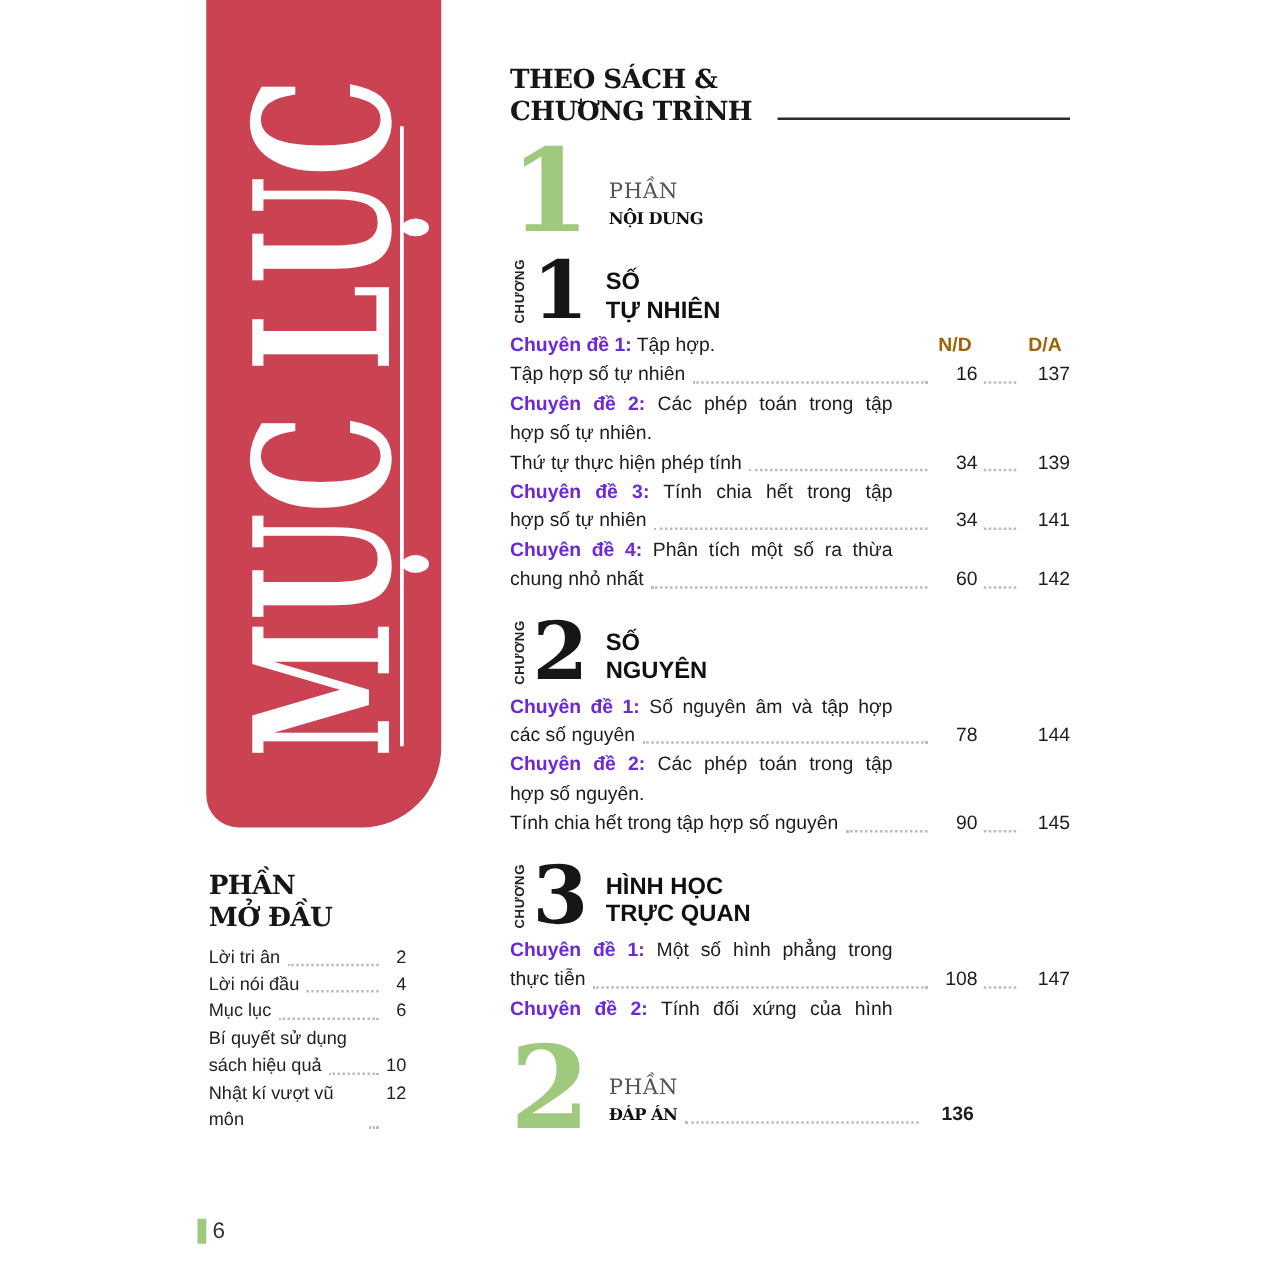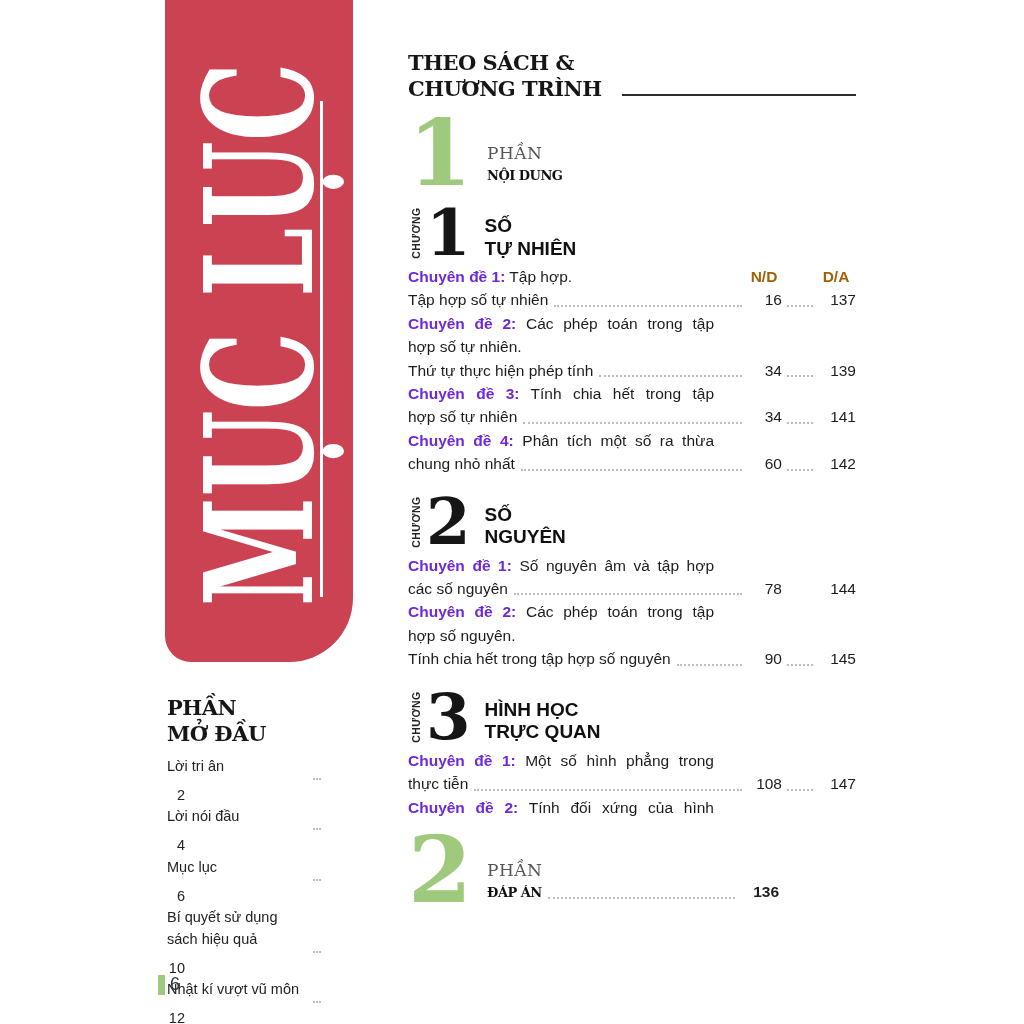--- a/index.html
+++ b/index.html
@@ -23,21 +23,21 @@
   .banner-underline{
     position:absolute;left:155px;top:101px;width:3px;height:496px;background:#ffffff;
   }
   
   .intro{position:absolute;left:167px;top:695px;width:158px;}
   .intro-heading{
     font-family:"DejaVu Serif",serif;font-weight:bold;font-size:21px;line-height:26px;
     color:#161616;letter-spacing:-0.5px;
   }
   .intro-list{margin-top:9px;}
-  .irow{display:flex;align-items:baseline;font-size:14.5px;line-height:21.7px;color:#222;flex-direction:column;}
+  .irow{display:flex;align-items:baseline;font-size:14.5px;line-height:21.7px;color:#222;}
   .irow .pg{min-width:18px;text-align:right;}
   
   .leader{flex:1;border-bottom:2px dotted #bcbcbc;align-self:flex-end;
           margin:0 4px 5px 6px;min-width:8px;}
   .midlead{width:26px;border-bottom:2px dotted #bcbcbc;align-self:flex-end;
            margin:0 3px 5px 5px;}
   .midlead.nodots{border-bottom:none;}
   
   .right{position:absolute;left:408px;top:50px;width:448px;}
   .hdr{display:flex;}

